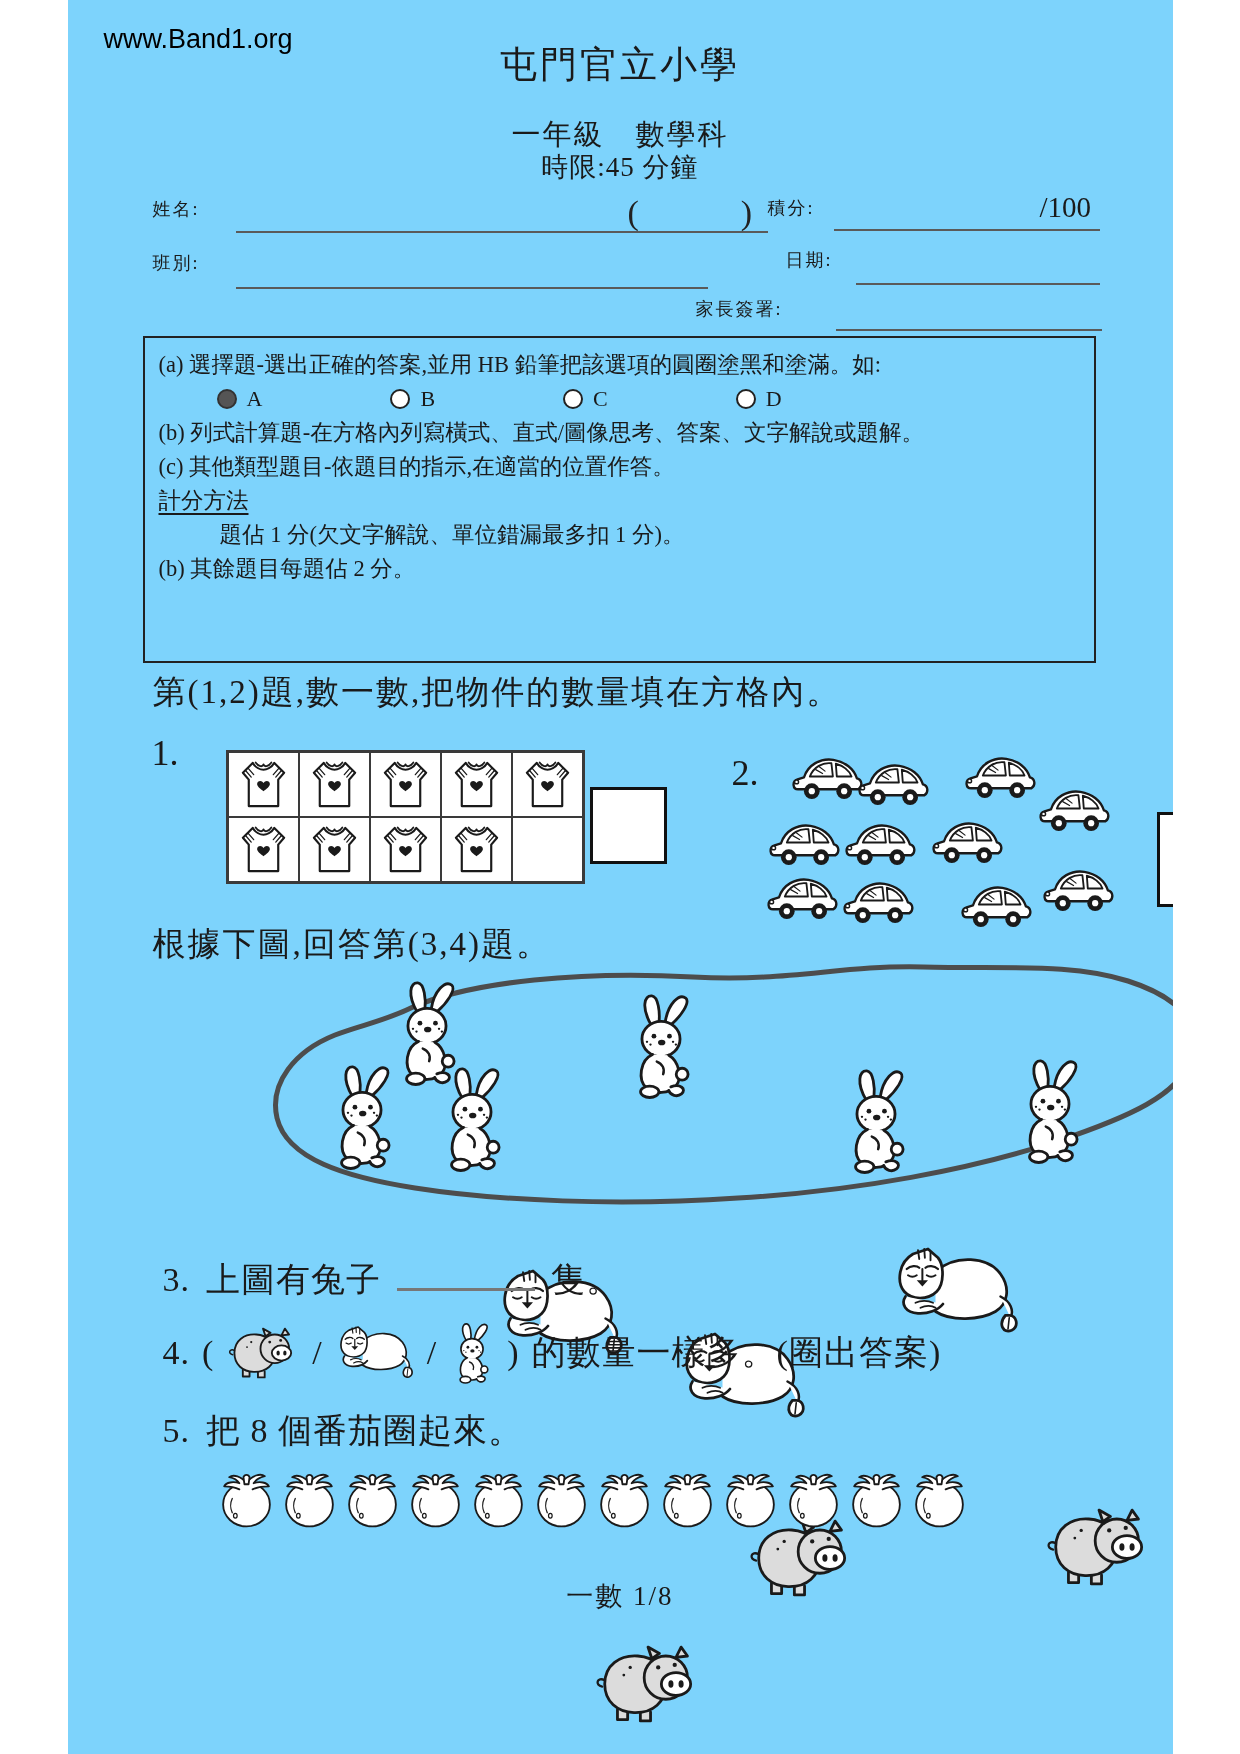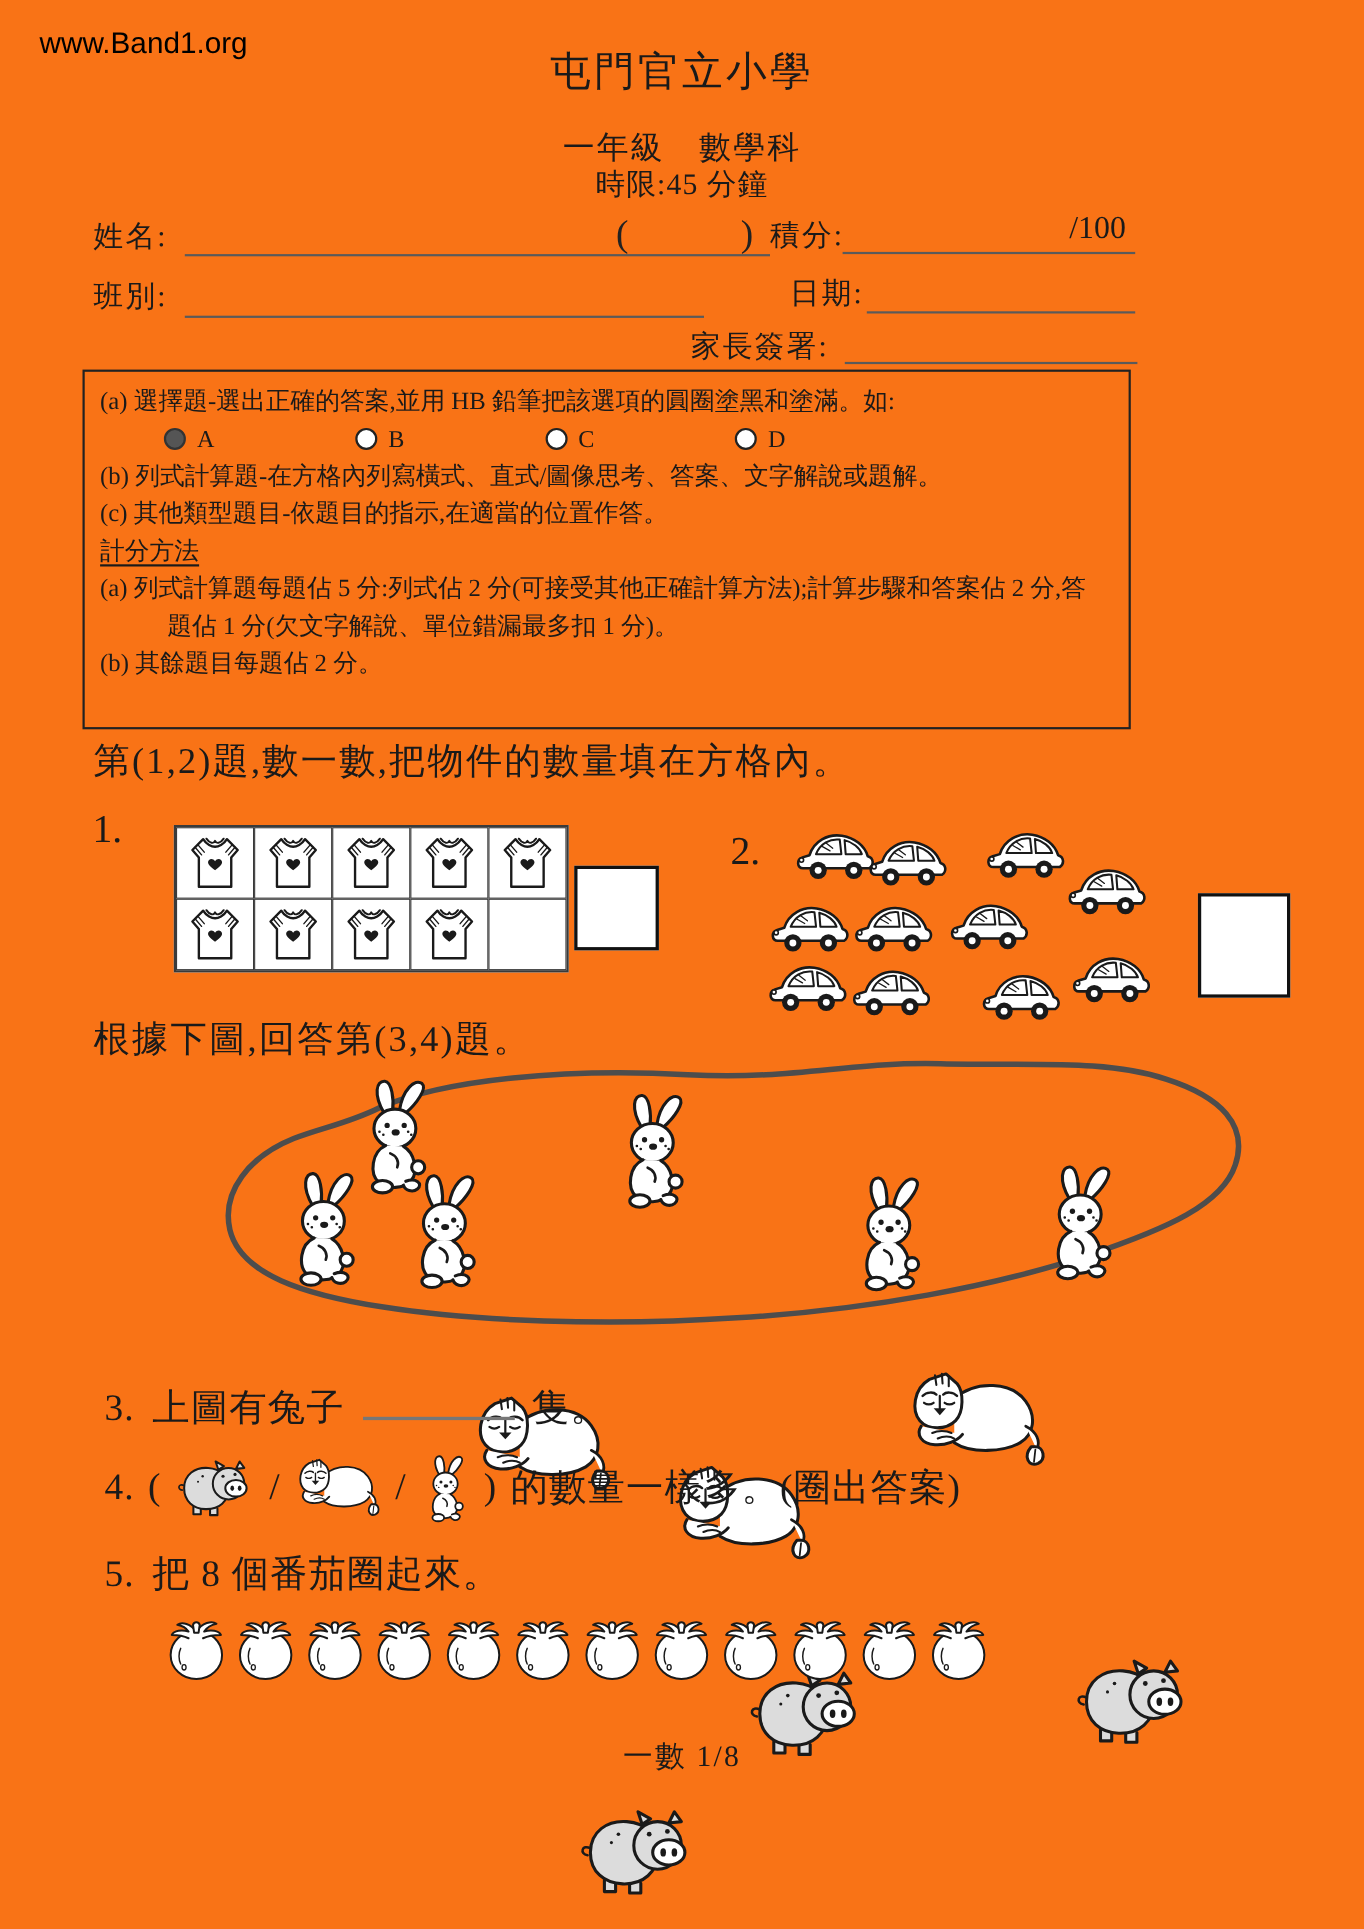--- a/index.html
+++ b/index.html
@@ -1,29 +1,29 @@
 <!DOCTYPE html>
 <html><head>
 <meta charset="utf-8">
 <style>
   html,body{margin:0;padding:0;background:#ffffff;}
   .page{
-    position:relative;width:1240px;height:1754px;margin:0 auto;
-    background:#f97316;color:#1a1a1a;
+    position:relative;width:1105px;height:1754px;margin:0 auto;
+    background:#7dd3fc;color:#1a1a1a;
     font-family:"Liberation Serif","DejaVu Serif",serif;
     overflow:hidden;
   }
   .abs{position:absolute;}
   .center{left:0;right:0;text-align:center;}
   .watermark{font-family:"Liberation Sans","DejaVu Sans",sans-serif;font-size:27px;color:#000;}
   .h-school{font-size:37px;letter-spacing:3px;}
   .h-term{font-size:29px;letter-spacing:1px;}
   .h-grade{font-size:29px;letter-spacing:2px;}
   .h-time{font-size:27px;letter-spacing:1px;}
-  .flabel{font-size:27px;letter-spacing:2px;}
+  .flabel{font-size:18px;letter-spacing:2px;}
   .uline{border-bottom:2px solid #5a5a5a;height:0;}
   .parens{font-size:34px;color:#222;}
   .score-total{font-size:29px;text-align:center;}
   .instbox{
     left:75px;top:336px;width:953px;height:327px;
     border:2px solid #222;padding:10px 14px;box-sizing:border-box;
     font-size:22.5px;line-height:34px;
   }
   .inst-underline{text-decoration:underline;text-underline-offset:5px;}
   .opt-row{display:flex;align-items:center;height:34px;margin-left:58px;gap:128px;}
@@ -179,21 +179,20 @@
           <span class="opt-label">C</span>
         </span>
       <span class="opt">
           <span class="bubble"></span>
           <span class="opt-label">D</span>
         </span>
     </div>
     <div>(b) 列式計算題-在方格內列寫橫式、直式/圖像思考、答案、文字解說或題解。</div>
     <div>(c) 其他類型題目-依題目的指示,在適當的位置作答。</div>
     <div class="inst-underline" style="width:fit-content;">計分方法</div>
-    <div>(a) 列式計算題每題佔 5 分:列式佔 2 分(可接受其他正確計算方法);計算步驟和答案佔 2 分,答</div>
     <div class="scoring-wrap">題佔 1 分(欠文字解說、單位錯漏最多扣 1 分)。</div>
     <div>(b) 其餘題目每題佔 2 分。</div>
   </div>
 
   <div class="abs h1" style="left:85px;top:670px;">第(1,2)題,數一數,把物件的數量填在方格內。</div>
 
   <div class="abs qnum" style="left:84px;top:732px;">1.</div>
   <div class="abs shirt-grid" style="left:158px;top:750px;">
       <div class="gcell">
         <svg width="55" height="53">

